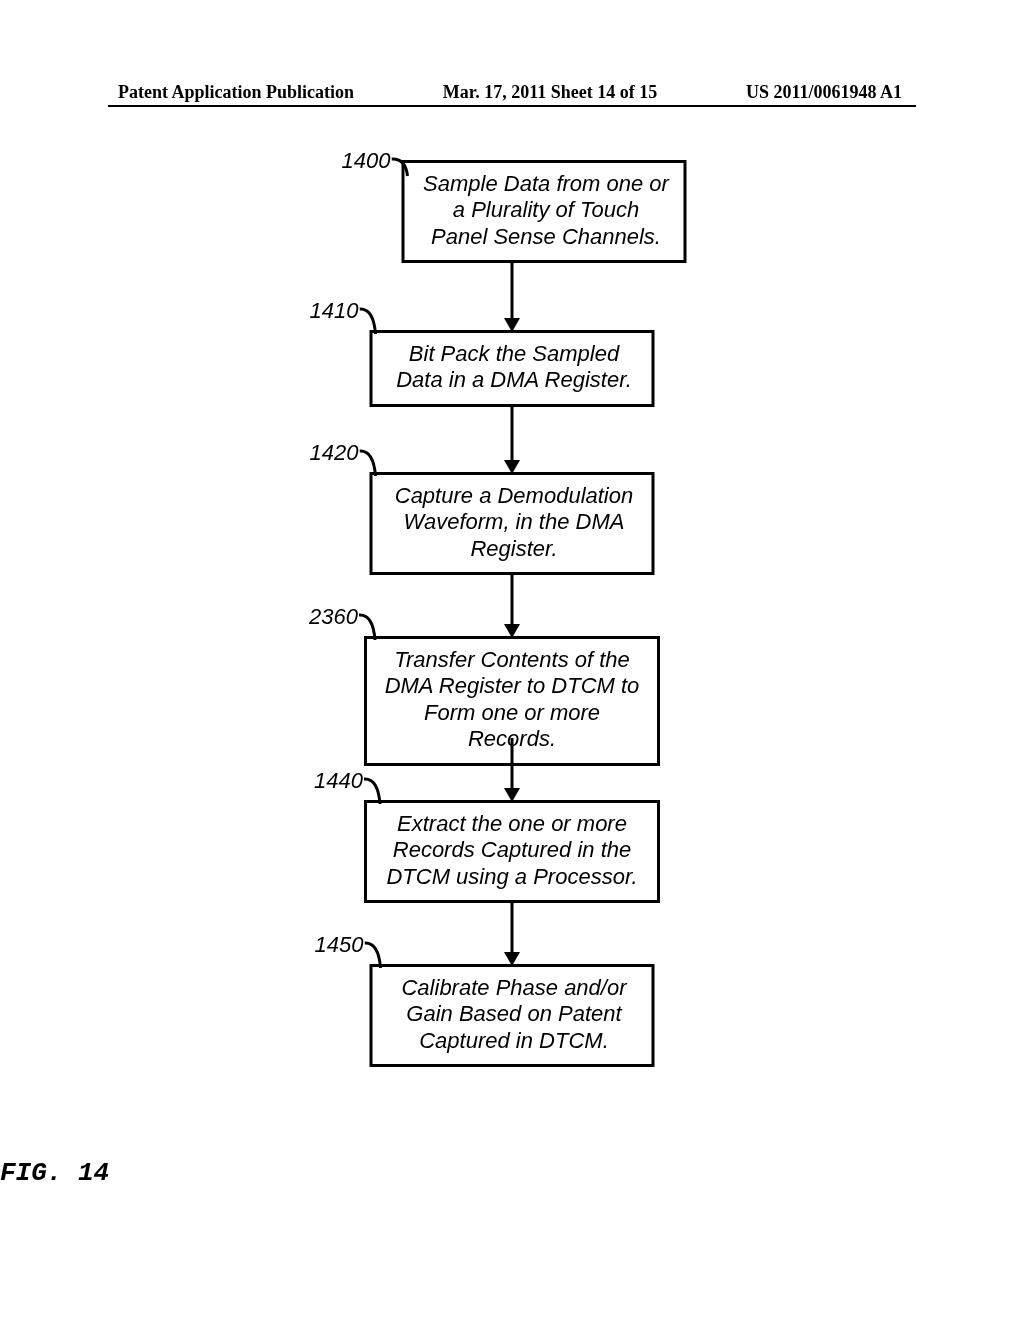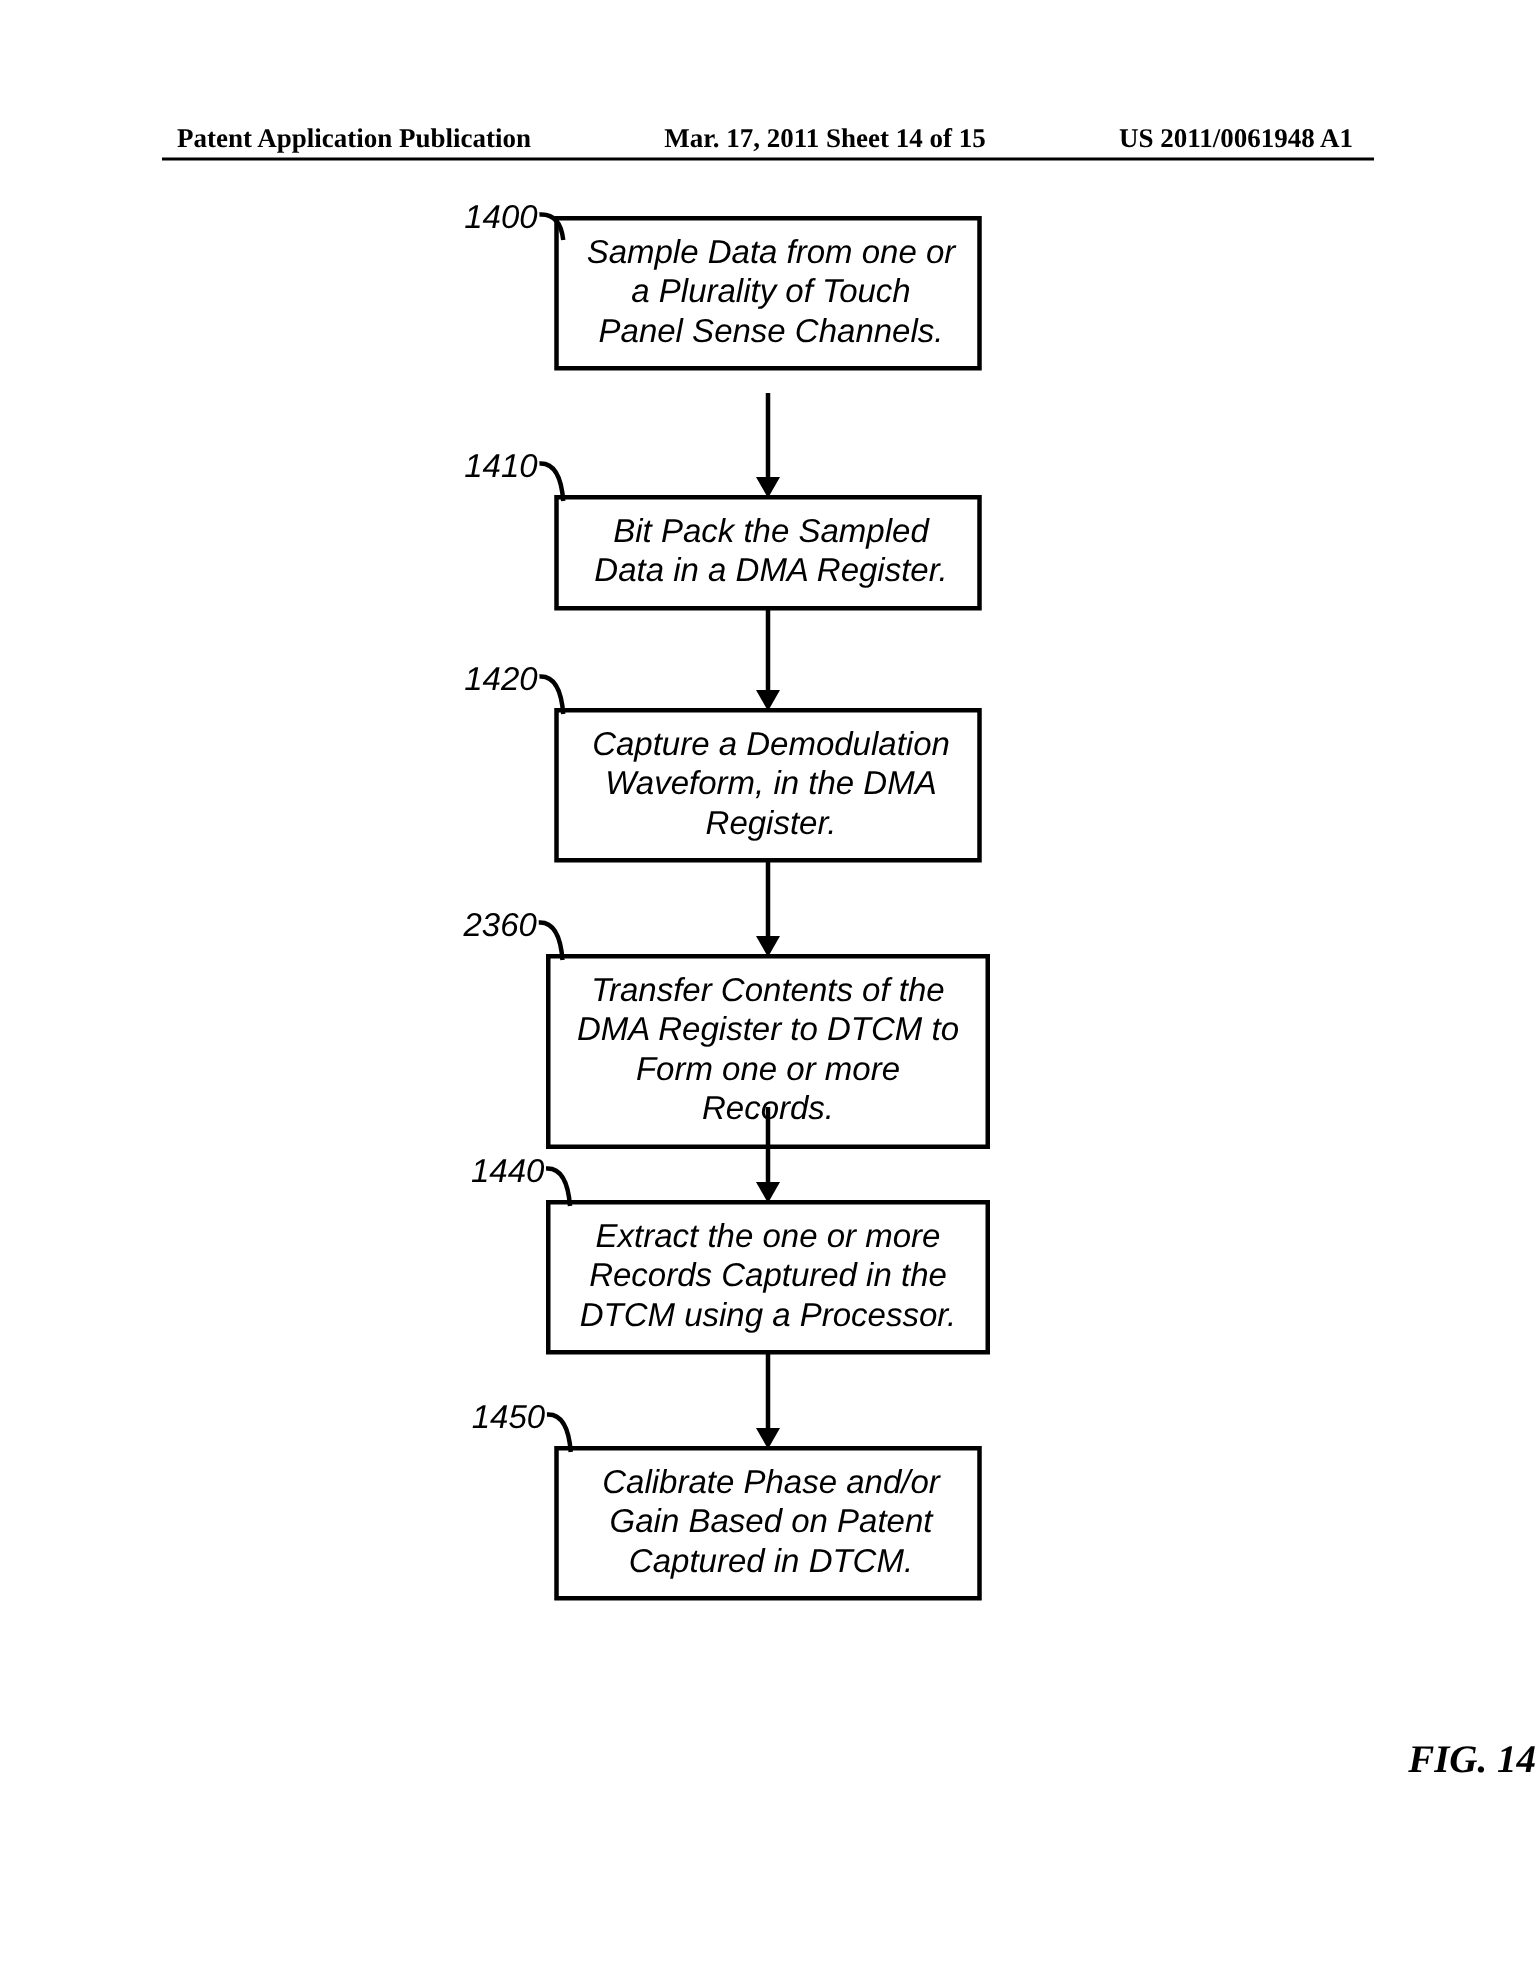--- a/index.html
+++ b/index.html
@@ -91,40 +91,40 @@
     width: 0; height: 0;
     border-left: 8px solid transparent;
     border-right: 8px solid transparent;
     border-top: 14px solid black;
   }
   .fig-label {
     position: absolute;
     top: 1158px;
     left: 0;
     width: 1024px;
-    text-align: right;
-    font-family: Liberation Serif, serif;
+    text-align: left;
+    font-family: Liberation Mono, monospace;
     font-style: italic;
     font-weight: bold;
     font-size: 26px;
   }
 </style>
 </head>
 <body>
 
 <div class="header">
   <span class="header-left">Patent Application Publication</span>
   <span class="header-center">Mar. 17, 2011  Sheet 14 of 15</span>
   <span class="header-right">US 2011/0061948 A1</span>
 </div>
 <div class="header-rule"></div>
 
 <div class="flowchart">
 
-  <div class="step" style="top:4px;">
+  <div class="step" style="top:20px;margin-left:32px;">
     <div class="step-label" style="left:-60px; top:-12px;">1400</div>
     <svg class="hook" style="left:-10px; top:-4px;" width="22" height="22">
         <path d="M0 3 Q14 2 16 20" stroke="black" stroke-width="3" fill="none"></path>
       </svg>
     <div class="step-box">Sample Data from one or a Plurality of Touch Panel Sense Channels.</div>
   </div>
   <div class="arrow-line" style="top:122px; height:58px;"></div>
   <div class="arrow-head" style="top:178px;"></div>
 
   <div class="step" style="top:190px;">

